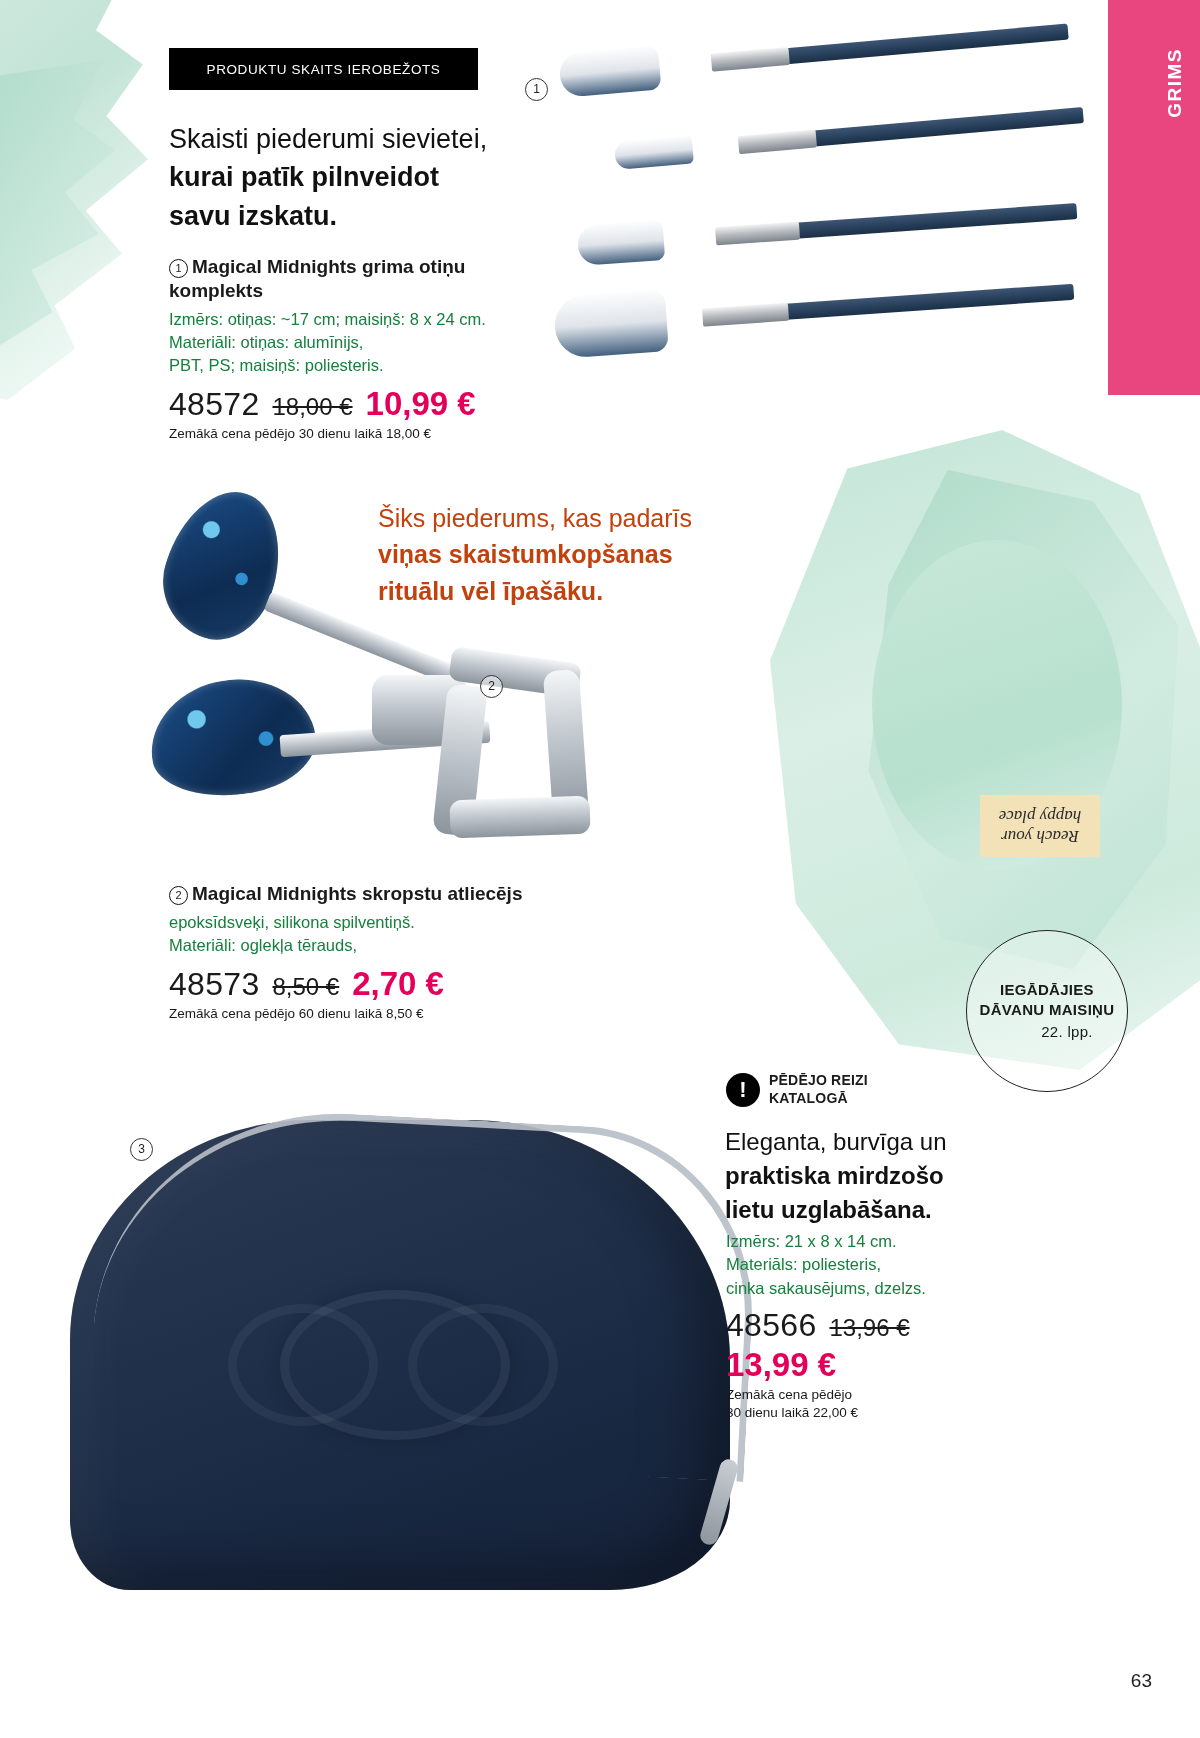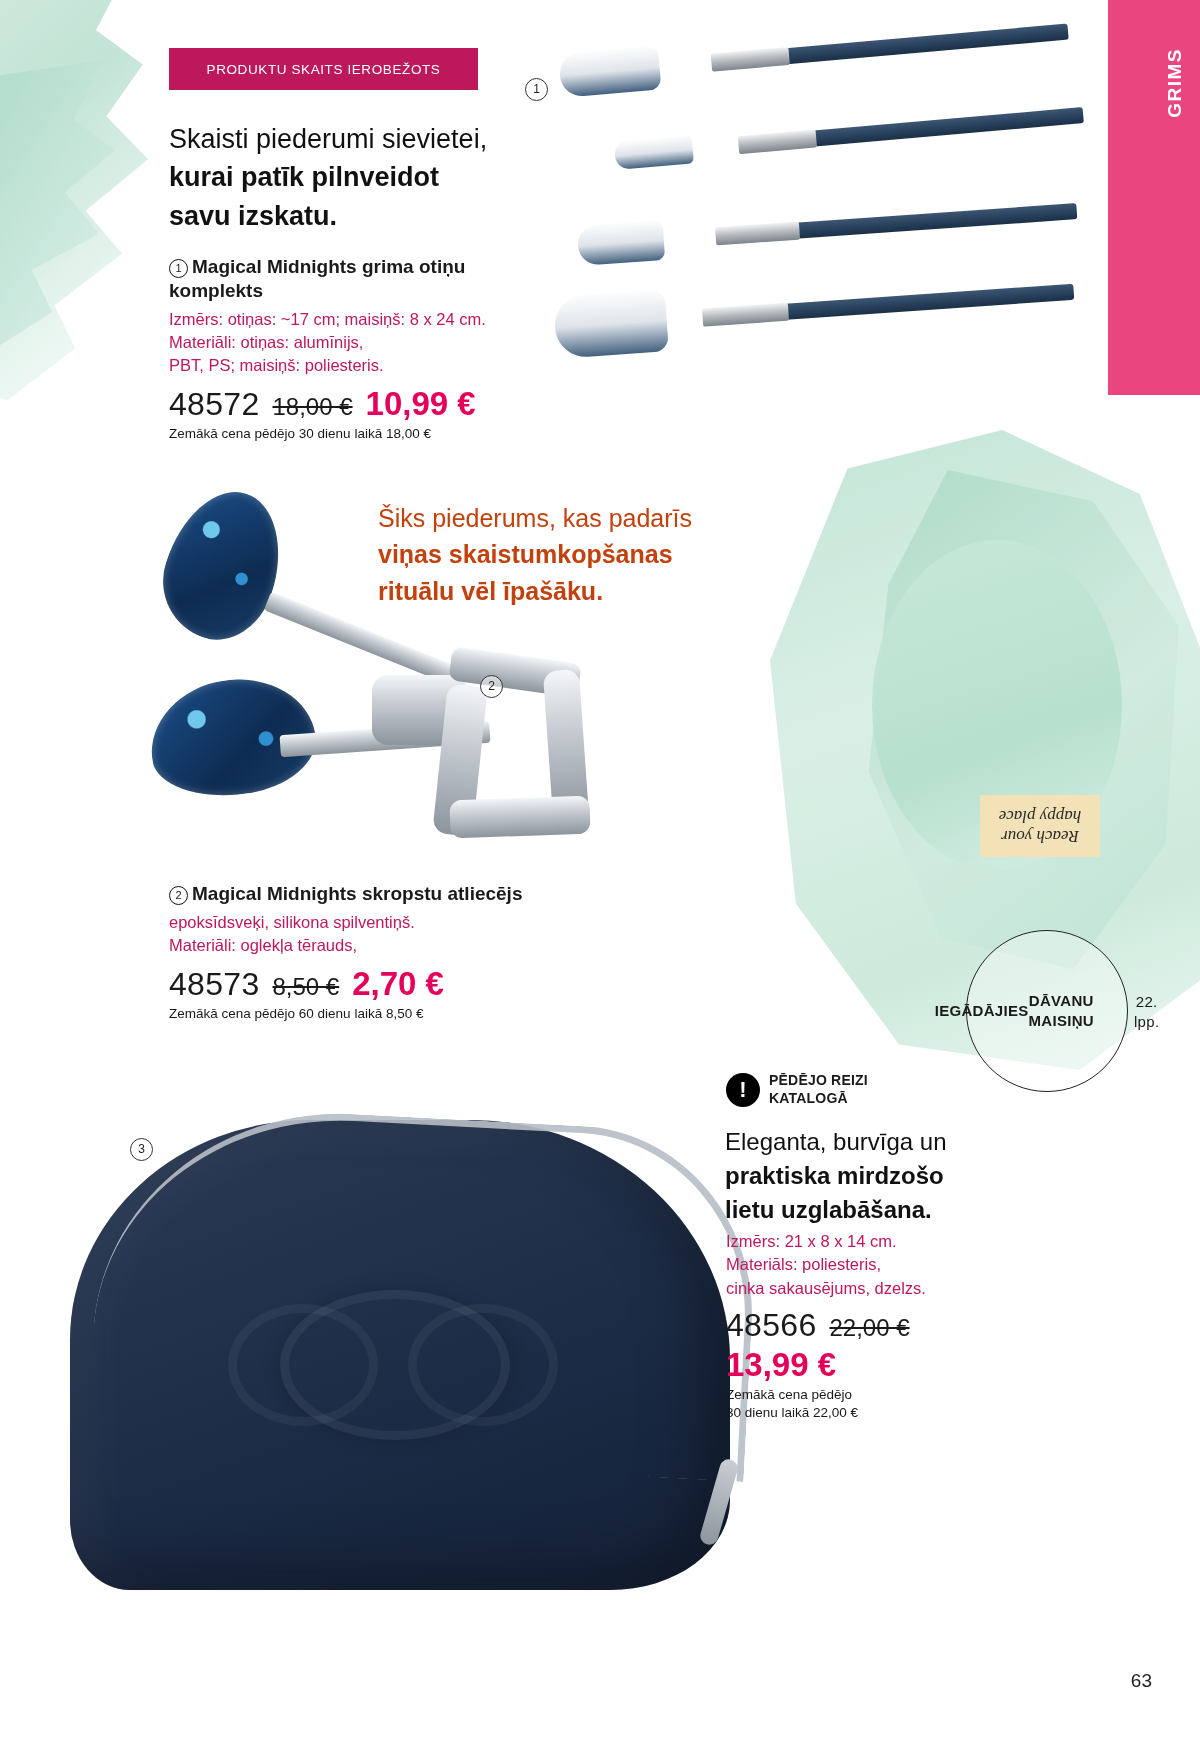--- a/index.html
+++ b/index.html
@@ -55,36 +55,36 @@
     position:absolute;right:0;top:0;width:92px;height:395px;background:#e9467f;
   }
   .pink-band .label{
     position:absolute;right:14px;top:48px;
     writing-mode:vertical-rl;transform:rotate(180deg);
     color:#ffffff;font-weight:bold;font-size:19px;letter-spacing:1.5px;
   }
 
   
   .ribbon{
-    position:absolute;left:169px;top:48px;width:309px;height:42px;background:#be185d;
+    position:absolute;left:169px;top:48px;width:309px;height:42px;background:#000000;
     display:flex;align-items:center;justify-content:center;
   }
   .ribbon span{color:#fff;font-size:13.5px;letter-spacing:.6px;}
 
   
   .headline{
     position:absolute;left:169px;top:120px;width:330px;
     font-size:27px;line-height:1.42;color:#111;
   }
   .headline b{font-weight:bold;}
 
   .item{position:absolute;}
   .item .name{font-size:19px;font-weight:bold;line-height:1.25;}
   .item .name .circ{font-weight:normal;}
-  .item .desc{font-size:16.5px;line-height:1.42;margin-top:5px;color:#be185d;}
+  .item .desc{font-size:16.5px;line-height:1.42;margin-top:5px;color:#15803d;}
   .price-row{display:flex;align-items:baseline;gap:13px;margin-top:7px;}
   .sku{font-size:32px;letter-spacing:.3px;}
   .old{font-size:24px;text-decoration:line-through;}
   .new{font-size:33px;font-weight:bold;color:#e4005a;}
   .lowest{font-size:13.5px;margin-top:2px;line-height:1.3;}
 
   .circ{
     display:inline-block;width:17px;height:17px;border:1.3px solid #111;border-radius:50%;
     font-size:11px;line-height:16px;text-align:center;vertical-align:1px;margin-right:4px;
   }
@@ -103,21 +103,21 @@
   .headline3{
     position:absolute;left:725px;top:1125px;width:250px;
     font-size:24px;line-height:1.42;color:#111;
   }
   .headline3 b{font-weight:bold;}
 
   
   .badge{
     position:absolute;right:72px;top:930px;width:160px;height:160px;border-radius:50%;
     border:1.4px solid #222;background:rgba(255,255,255,.35);
-    display:flex;flex-direction:row;align-items:center;justify-content:center;
+    display:flex;flex-direction:column;align-items:center;justify-content:center;
     text-align:center;font-size:15px;font-weight:bold;line-height:1.35;letter-spacing:.3px;
   }
   .badge .pg{font-weight:normal;font-size:15px;margin-top:2px;margin-left:40px;}
 
   
   .lastchance{position:absolute;left:726px;top:1072px;display:flex;align-items:center;gap:9px;}
   .lastchance .excl{
     width:34px;height:34px;border-radius:50%;background:#000;color:#fff;
     font-weight:bold;font-size:22px;display:flex;align-items:center;justify-content:center;
   }
@@ -306,21 +306,21 @@
   </div>
 
   <div class="item" style="left:726px;top:1225px;width:300px;">
     <div class="desc">
       <div>Izmērs: 21 x 8 x 14 cm.</div>
       <div>Materiāls: poliesteris,</div>
       <div>cinka sakausējums, dzelzs.</div>
     </div>
     <div class="price-row">
       <span class="sku">48566</span>
-      <span class="old">22,00 €</span>
+      <span class="old">13,96 €</span>
     </div>
     <div class="new" style="margin-top:2px;">13,99 €</div>
     <div class="lowest">
       <div>Zemākā cena pēdējo</div>
       <div>30 dienu laikā 22,00 €</div>
     </div>
   </div>
 
   <div class="pagenum">63</div>
 </div>

